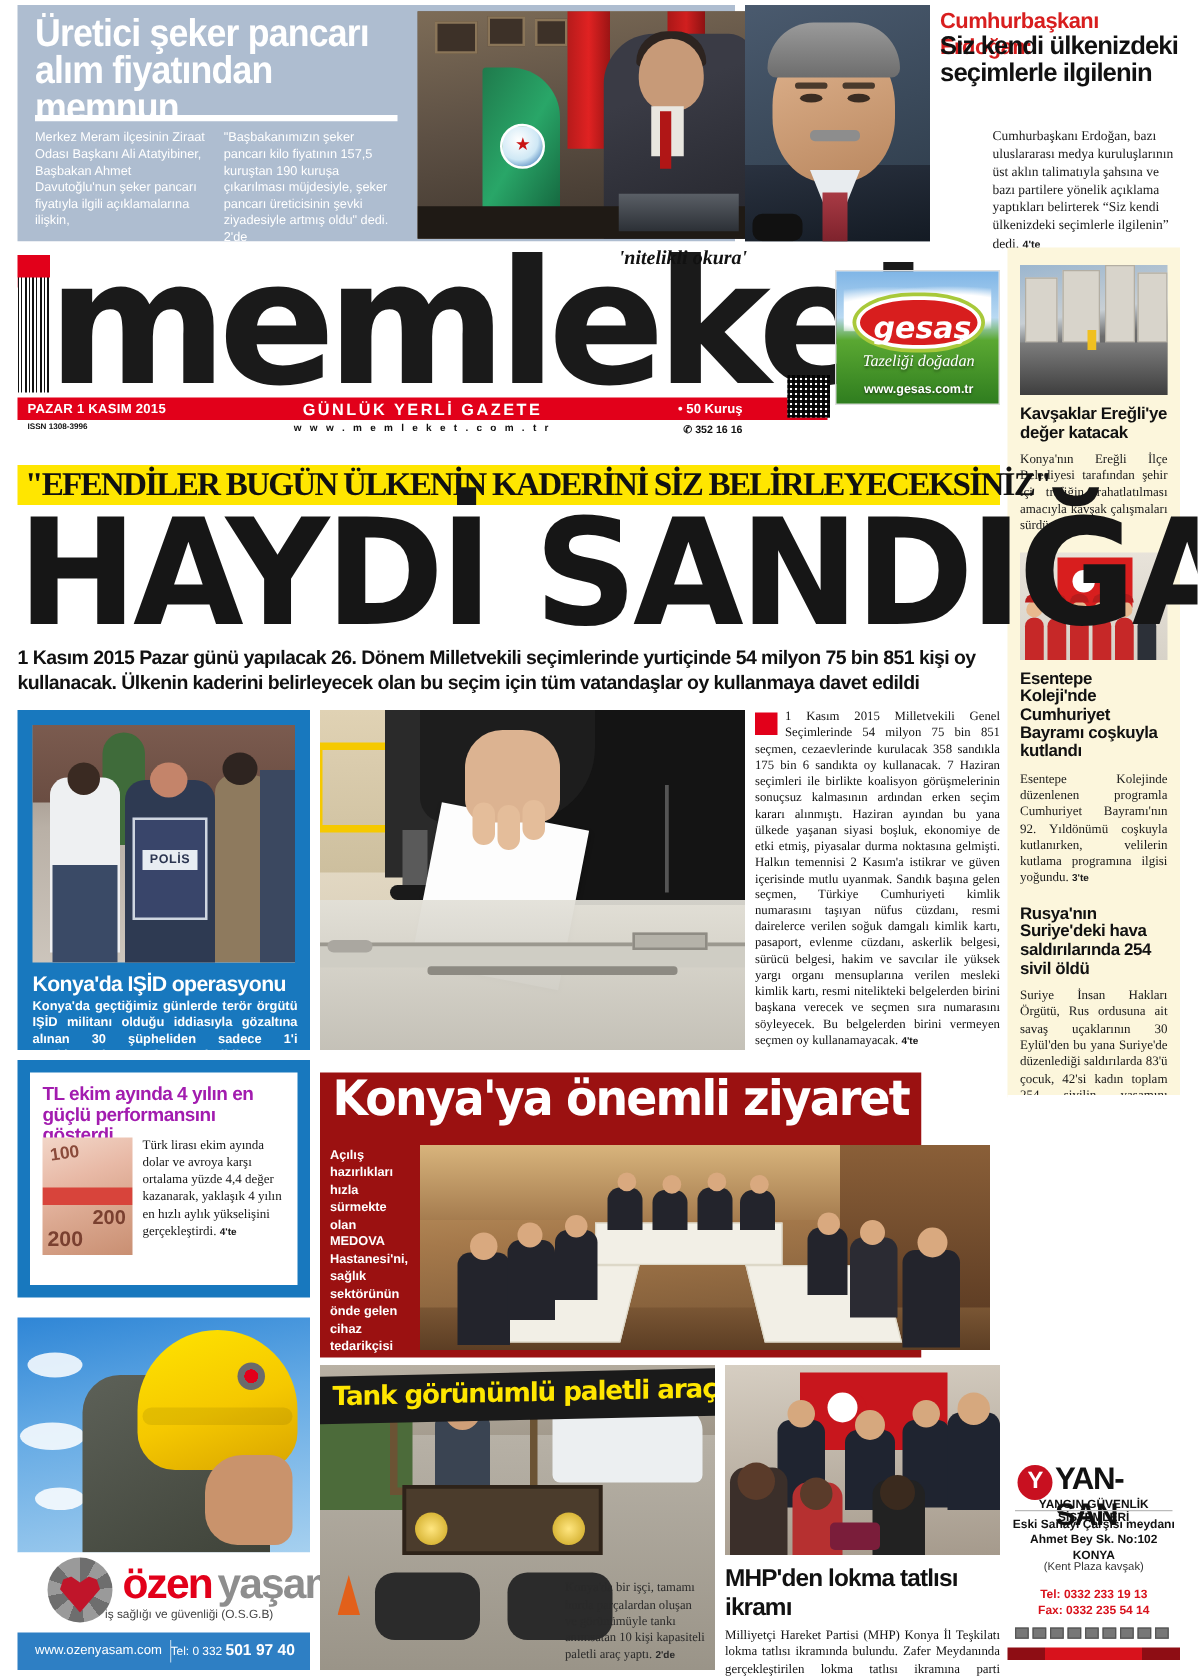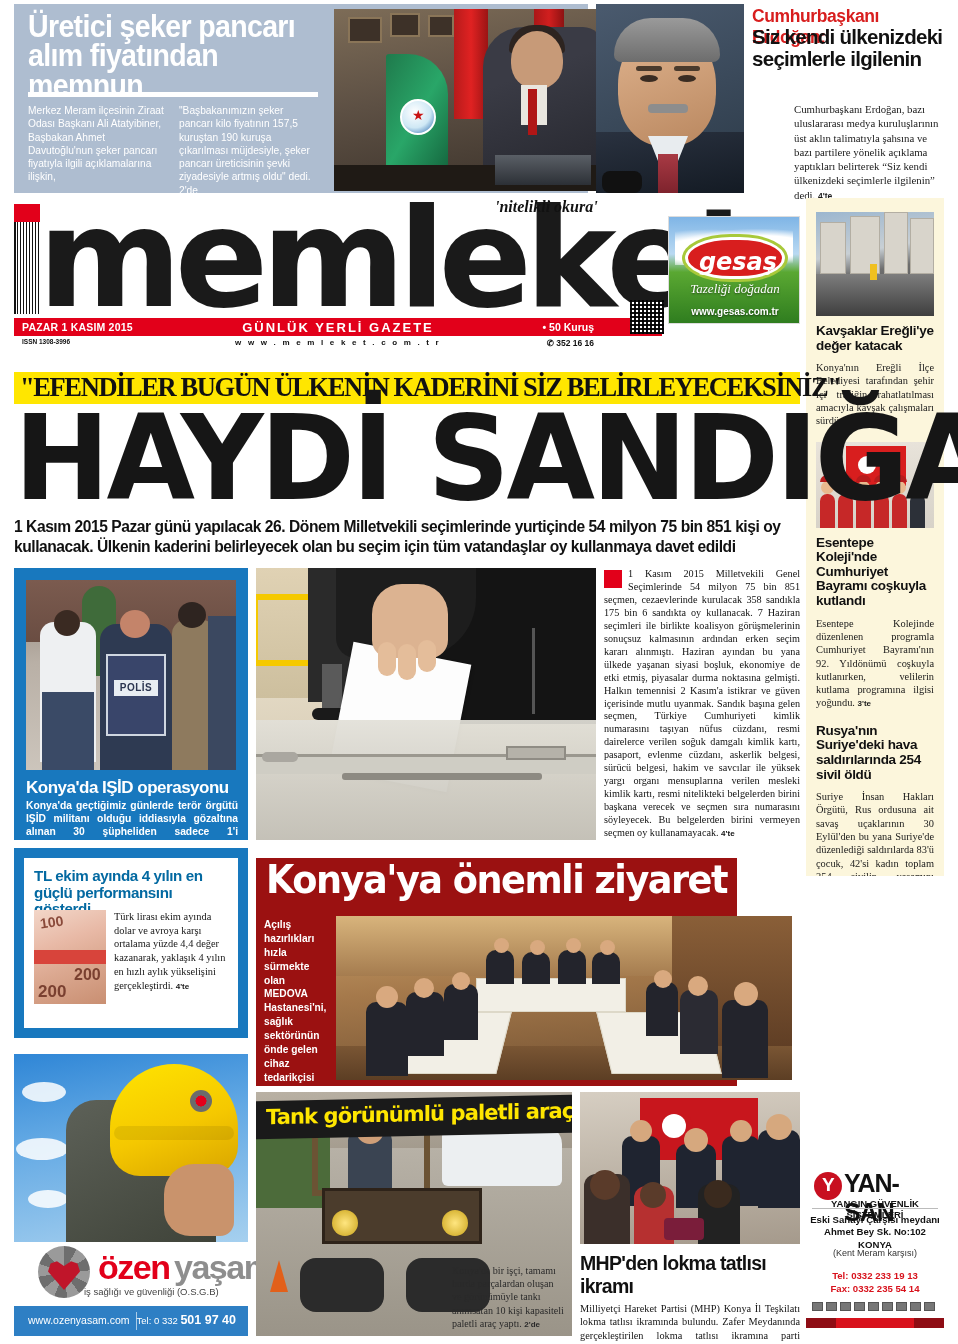--- a/index.html
+++ b/index.html
@@ -176,21 +176,21 @@
   .ip-p4 { position:absolute; left:182px; top:36px; width:34px; height:154px; background:#3b4860;}
   .isid-h { position:absolute; left:12px; top:210px; width:212px; color:#fff; font-weight:bold;
      font-size:17px; letter-spacing:-0.5px; }
   .isid-b { position:absolute; left:12px; top:232px; width:212px; color:#fff; font-size:10.3px;
      line-height:1.26; font-weight:bold; text-align:justify;}
   .isid-b b { font-size:8px; }
 
   .tl-box { position:absolute; left:14px; top:848px; width:234px; height:190px; background:#1878be; }
   .tl-inner { position:absolute; left:10px; top:10px; width:214px; height:170px; background:#fff; }
   .tl-h2 { position:absolute; left:10px; top:10px; width:194px; font-weight:bold; font-size:15.2px;
-     line-height:1.1; color:#0369a1; letter-spacing:-0.4px;}
+     line-height:1.1; color:#a21caf; letter-spacing:-0.4px;}
   .tl-money { position:absolute; left:10px; top:52px; width:72px; height:94px;
      background:linear-gradient(160deg,#f2d6c8 0%,#e8b9a6 35%,#dba890 60%,#c98f72 100%); overflow:hidden;}
   .tl-money::after{content:"";position:absolute;left:0;top:40px;width:72px;height:14px;background:#d8443b;}
   .tl-mtxt { position:absolute; left:6px; top:4px; color:#8a4a3a; font-size:14px; font-weight:bold; transform:rotate(-8deg);}
   .tl-mtxt2 { position:absolute; left:40px; bottom:20px; color:#7a4030; font-size:16px; font-weight:bold;}
   .tl-mtxt3 { position:absolute; left:4px; bottom:2px; color:#7a4030; font-size:17px; font-weight:bold;}
   .tl-b2 { position:absolute; left:90px; top:52px; width:116px; font-family:"Liberation Serif",serif;
      font-size:10.4px; line-height:1.32; color:#161616;}
   .tl-b2 b { font-family:"Liberation Sans",sans-serif; font-size:8px; }
 
@@ -661,21 +661,21 @@
     <div class="ys-logo">
       <div class="ys-mark"></div>
       <div class="ys-name">YAN-SAN</div>
       <div class="ys-sub">YANGIN GÜVENLİK SİSTEMLERİ</div>
     </div>
     <div class="ys-line"></div>
     <div class="ys-addr">
       <span>Eski Sanayi Çarşısı meydanı</span><br>
       <span>Ahmet Bey Sk. No:102 KONYA</span>
     </div>
-    <div class="ys-paren">(Kent Meram karşısı)</div>
+    <div class="ys-paren">(Kent Plaza kavşak)</div>
     <div class="ys-tel">
       <span>Tel: 0332 233 19 13</span><br>
       <span>Fax: 0332 235 54 14</span>
     </div>
     <div class="ys-icons">
       <div class="ys-ic"></div>
         <div class="ys-ic"></div>
         <div class="ys-ic"></div>
       <div class="ys-ic"></div>
         <div class="ys-ic"></div>

